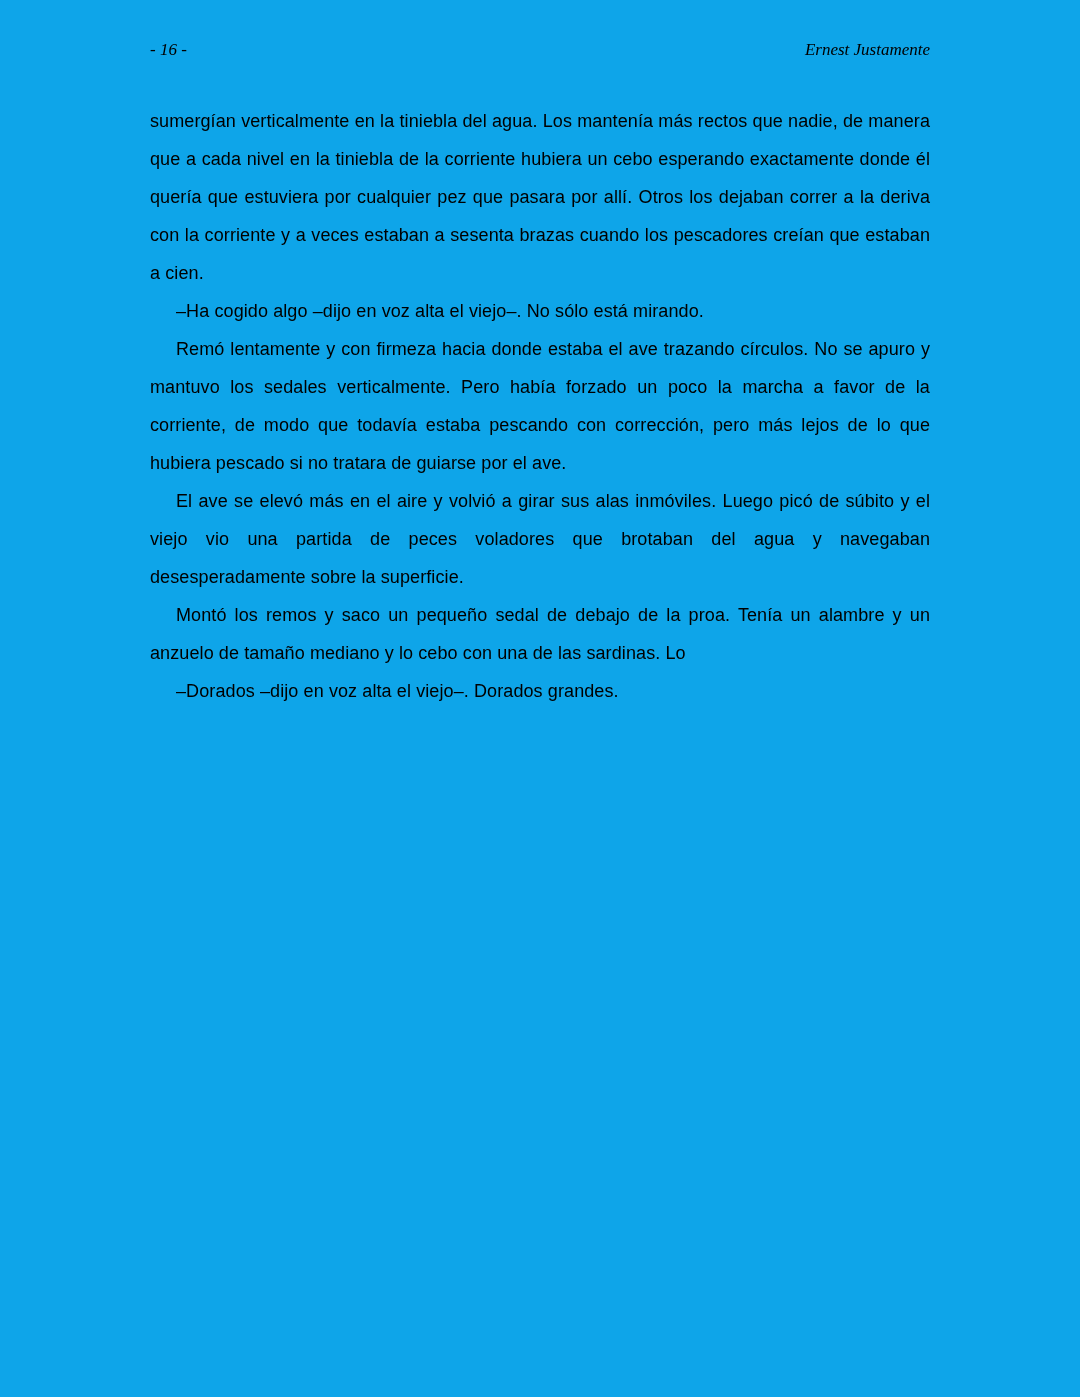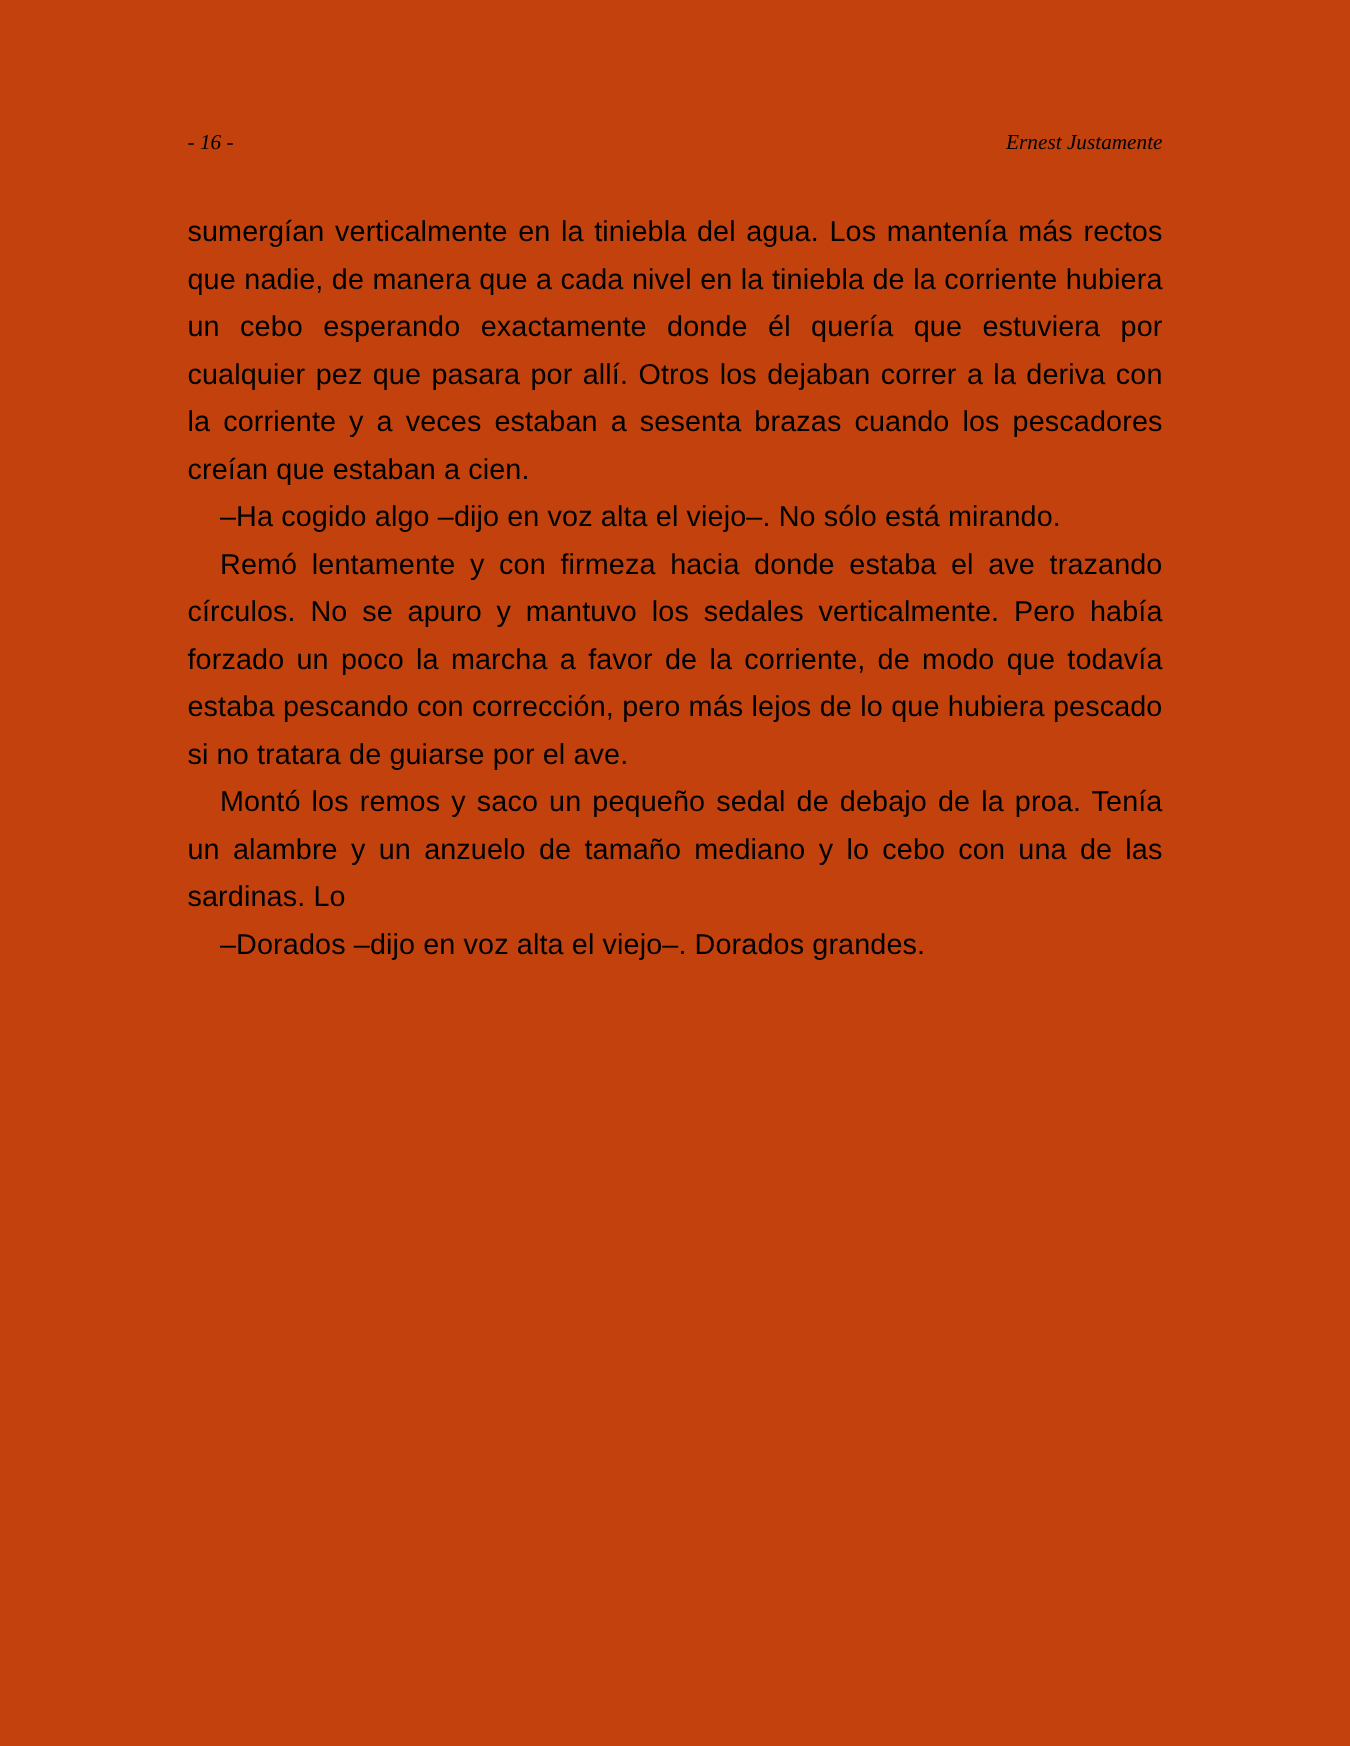--- a/index.html
+++ b/index.html
@@ -4,39 +4,39 @@
 <style>
   html, body {
     margin: 0;
     padding: 0;
     background: #ffffff;
   }
   .page {
     position: relative;
     width: 1080px;
     height: 1397px;
-    background: #c2410c;
+    background: #0ea5e9;
     color: #000000;
     box-sizing: border-box;
-    padding: 104px 150px 0 150px;
+    padding: 40px 150px 0 150px;
     font-family: "Liberation Sans", sans-serif;
     overflow: hidden;
   }
   .page-header {
     display: flex;
     justify-content: space-between;
     align-items: baseline;
     font-family: "Liberation Serif", serif;
     font-style: italic;
     font-size: 17px;
     color: #000000;
   }
   .doc-body {
     margin-top: 42px;
-    font-size: 23px;
+    font-size: 18px;
     line-height: 38px;
     text-align: justify;
     letter-spacing: 0.1px;
   }
   .doc-body p {
     margin: 0;
     padding: 0;
     text-indent: 26px;
   }
   .doc-body p.first {
@@ -50,17 +50,18 @@
 
   <div class="page-header">
     <span>- 16 -</span>
     <span>Ernest Justamente</span>
   </div>
 
   <div class="doc-body">
     <p class="first">sumergían verticalmente en la tiniebla del agua. Los mantenía más rectos que nadie, de manera que a cada nivel en la tiniebla de la corriente hubiera un cebo esperando exactamente donde él quería que estuviera por cualquier pez que pasara por allí. Otros los dejaban correr a la deriva con la corriente y a veces estaban a sesenta brazas cuando los pescadores creían que estaban a cien.</p>
     <p>–Ha cogido algo –dijo en voz alta el viejo–. No sólo está mirando.</p>
     <p>Remó lentamente y con firmeza hacia donde estaba el ave trazando círculos. No se apuro y mantuvo los sedales verticalmente. Pero había forzado un poco la marcha a favor de la corriente, de modo que todavía estaba pescando con corrección, pero más lejos de lo que hubiera pescado si no tratara de guiarse por el ave.</p>
+    <p>El ave se elevó más en el aire y volvió a girar sus alas inmóviles. Luego picó de súbito y el viejo vio una partida de peces voladores que brotaban del agua y navegaban desesperadamente sobre la superficie.</p>
     <p>Montó los remos y saco un pequeño sedal de debajo de la proa. Tenía un alambre y un anzuelo de tamaño mediano y lo cebo con una de las sardinas. Lo</p>
     <p>–Dorados –dijo en voz alta el viejo–. Dorados grandes.</p>
   </div>
 
 </div>
 
 </body></html>

